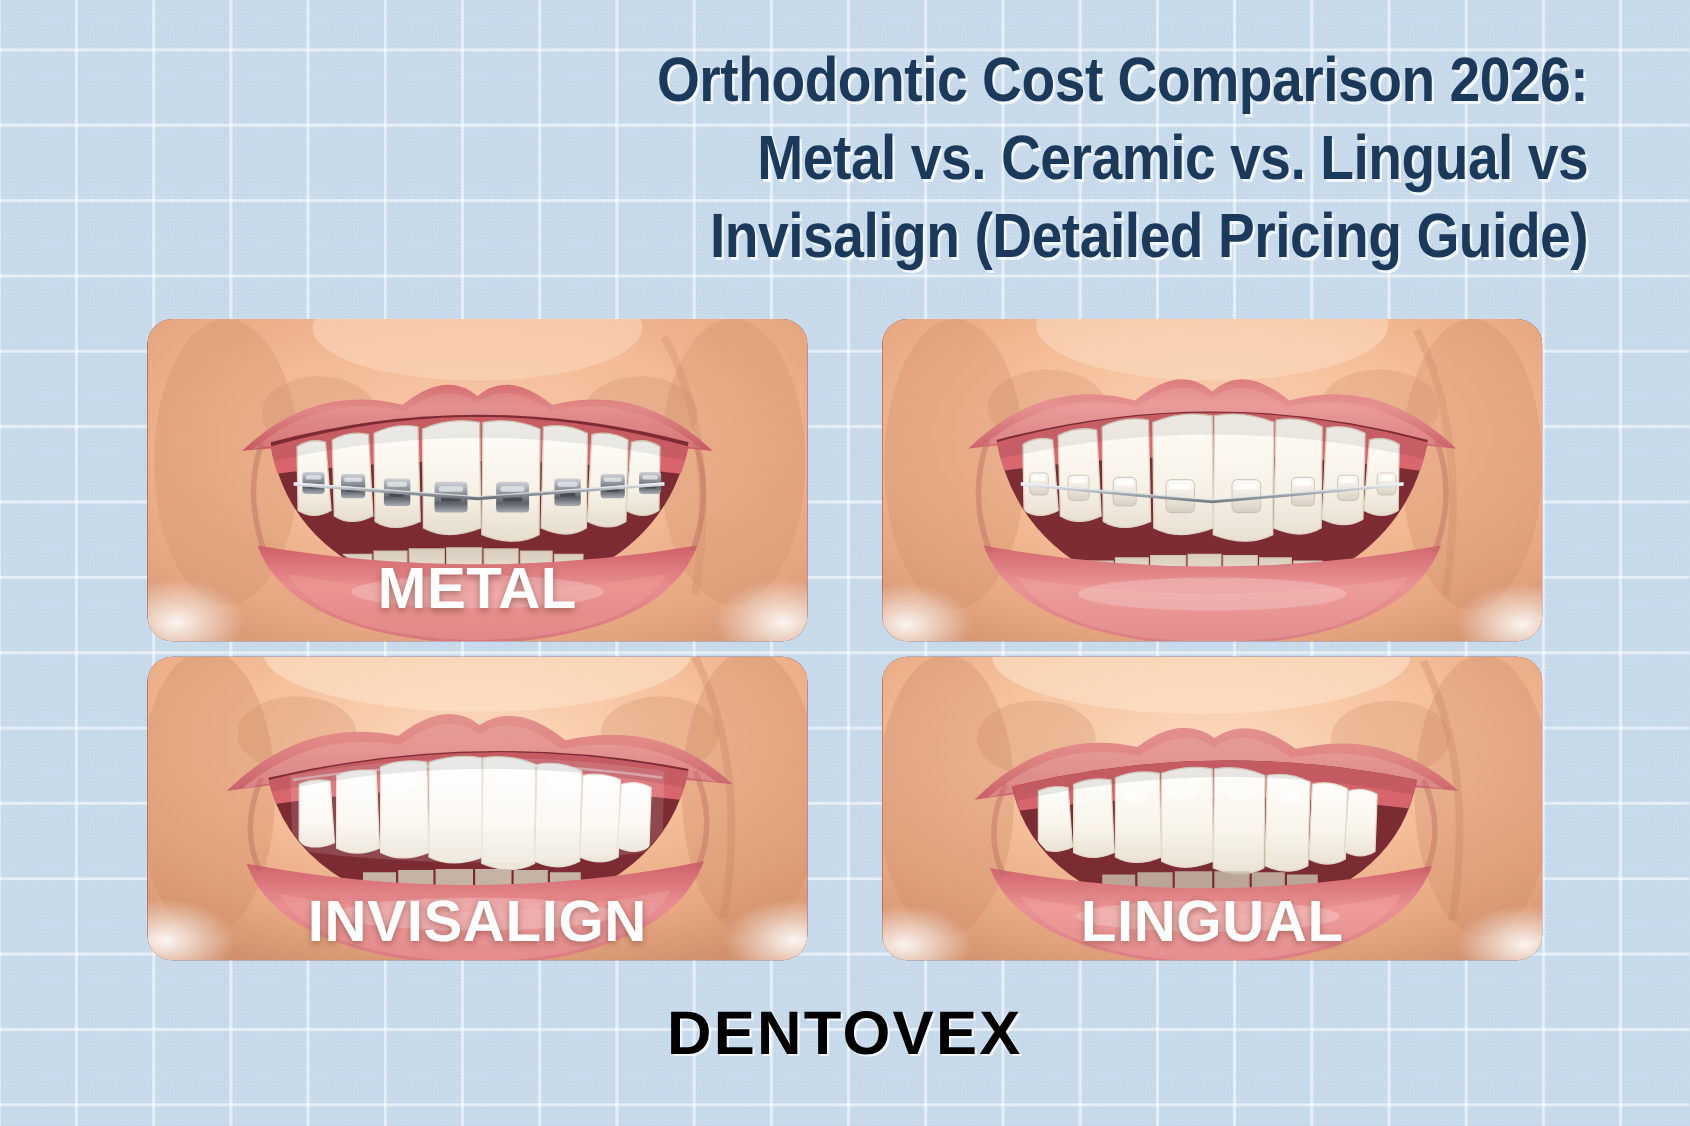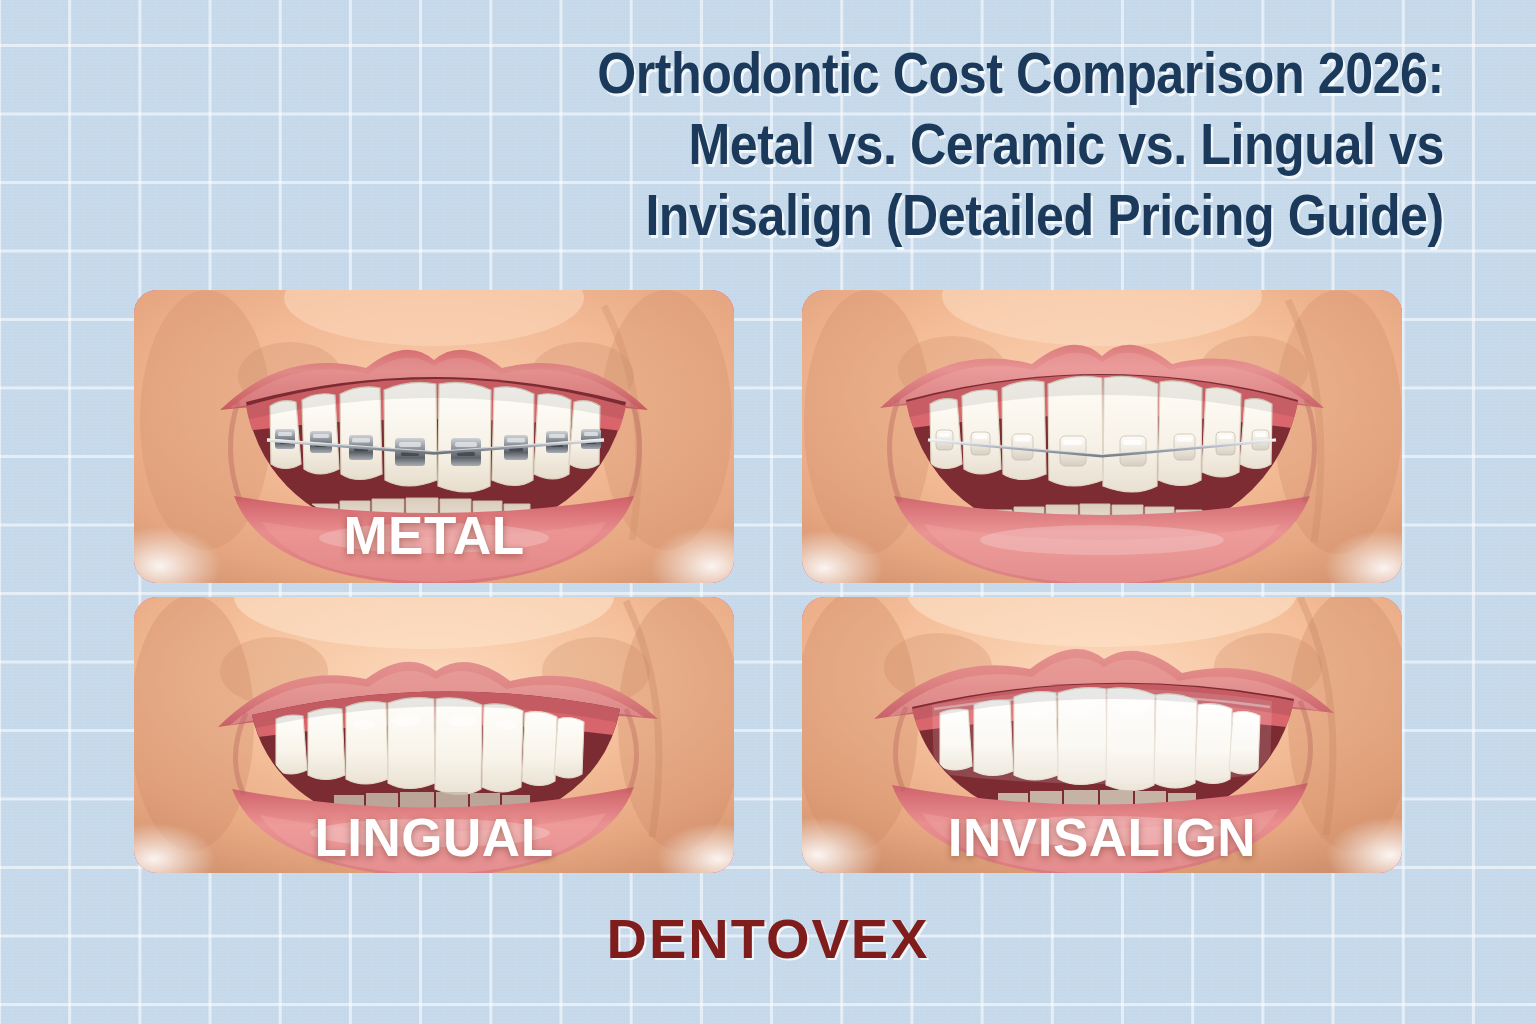--- a/index.html
+++ b/index.html
@@ -53,21 +53,21 @@
     grid-template-columns:600px 1fr;
     grid-template-rows:293px 1fr;
     column-gap:68px;
     row-gap:14px;
     z-index:4;
   }
   .card {
     position:relative;
     border-radius:23px;
     overflow:hidden;
-    background:#ec4899;
+    background:#7f1d1d;
   }
   .card svg { display:block; width:100%; height:100%; }
   .card-label {
     position:absolute;
     left:0; width:100%;
     bottom:6px;
     text-align:center;
     font-weight:bold;
     font-size:53px;
     line-height:58px;
@@ -81,21 +81,21 @@
 
   
   #wordmark {
     position:absolute;
     left:0; top:906px; width:1536px;
     text-align:center;
     font-weight:bold;
     font-size:56px;
     line-height:66px;
     letter-spacing:2px;
-    color:#7f1d1d;
+    color:#000000;
     text-shadow:2px 2px 0 rgba(255,255,255,.75);
     z-index:5;
   }
 </style>
 </head>
 <body>
 
 <div id="bg-grid"></div>
 <div id="bg-noise"></div>
 
@@ -366,20 +366,111 @@
       </g>
 
       <path d="M92 206 Q300 244 508 206 Q476 290 300 298 Q124 290 92 206 Z" fill="url(#llip2)"></path>
       <path d="M122 234 Q300 266 478 234 Q444 290 300 294 Q156 290 122 234 Z" fill="#f2a7a3" opacity=".4"></path>
       <ellipse cx="300" cy="250" rx="122" ry="15" fill="#fff" opacity=".22"></ellipse>
       <path d="M96 110 Q78 160 98 212" stroke="#b9635f" stroke-width="5" fill="none" opacity=".4"></path>
       <path d="M504 110 Q522 160 502 212" stroke="#b9635f" stroke-width="5" fill="none" opacity=".4"></path>
     </svg>
   </div>
 
+  <div class="card c4">
+    <svg viewBox="0 0 600 276" preserveAspectRatio="xMidYMid slice">
+      <defs>
+        <radialGradient id="sk4" cx="50%" cy="28%" r="80%">
+          <stop offset="0%" stop-color="#fcd9bc"></stop>
+          <stop offset="45%" stop-color="#f5c09b"></stop>
+          <stop offset="78%" stop-color="#e7a882"></stop>
+          <stop offset="100%" stop-color="#d1906d"></stop>
+        </radialGradient>
+        <linearGradient id="ulip4" x1="0" y1="0" x2="0" y2="1">
+          <stop offset="0%" stop-color="#e4928f"></stop>
+          <stop offset="40%" stop-color="#e08785"></stop>
+          <stop offset="100%" stop-color="#c8616a"></stop>
+        </linearGradient>
+        <linearGradient id="llip4" x1="0" y1="0" x2="0" y2="1">
+          <stop offset="0%" stop-color="#ce616a"></stop>
+          <stop offset="42%" stop-color="#e98f90"></stop>
+          <stop offset="100%" stop-color="#d8787e"></stop>
+        </linearGradient>
+        <linearGradient id="th4" x1="0" y1="0" x2="0" y2="1">
+          <stop offset="0%" stop-color="#ffffff"></stop>
+          <stop offset="60%" stop-color="#fbf8f1"></stop>
+          <stop offset="100%" stop-color="#ece5d9"></stop>
+        </linearGradient>
+        <clipPath id="mouth4">
+            <path d="M110 112 Q300 66 492 104 Q470 214 298 238 Q132 212 110 112 Z"></path>
+          </clipPath>
+        <radialGradient id="cornerW4" cx="50%" cy="50%" r="50%">
+          <stop offset="0%" stop-color="#ffffff" stop-opacity="1"></stop>
+          <stop offset="100%" stop-color="#ffffff" stop-opacity="0"></stop>
+        </radialGradient>
+      </defs>
+
+      <rect width="600" height="276" fill="url(#sk4)"></rect>
+      <ellipse cx="300" cy="-4" rx="195" ry="54" fill="#fde2ca" opacity=".6"></ellipse>
+      <ellipse cx="54" cy="124" rx="62" ry="130" fill="#cc8964" opacity=".34"></ellipse>
+      <ellipse cx="548" cy="124" rx="62" ry="130" fill="#cc8964" opacity=".34"></ellipse>
+      <ellipse cx="136" cy="70" rx="54" ry="34" fill="#c88562" opacity=".26"></ellipse>
+      <ellipse cx="466" cy="70" rx="54" ry="34" fill="#c88562" opacity=".26"></ellipse>
+      <path d="M498 0 Q546 100 524 238" stroke="#c38160" stroke-width="7" fill="none" opacity=".3"></path>
+      <ellipse cx="16" cy="258" rx="64" ry="38" fill="url(#cornerW4)" opacity=".92"></ellipse>
+      <ellipse cx="588" cy="258" rx="64" ry="38" fill="url(#cornerW4)" opacity=".92"></ellipse>
+
+      <path d="M72 122 Q142 54 228 72 Q272 38 302 62 Q336 40 380 76 Q468 56 532 116 Q450 106 300 108 Q148 110 72 122 Z" fill="url(#ulip4)"></path>
+      <path d="M86 120 Q150 66 230 80 Q272 48 302 70 Q334 50 376 84 Q456 68 518 114 Q440 100 300 102 Q160 104 86 120 Z" fill="#eca8a4" opacity=".48"></path>
+
+      <path d="M110 110 Q300 66 492 102 Q470 218 298 242 Q132 216 110 110 Z" fill="#7c2b32"></path>
+
+      <g clip-path="url(#mouth4)">
+        <path d="M102 100 Q300 64 500 98 L500 132 Q300 106 102 136 Z" fill="#da666d"></path>
+
+        <g fill="url(#th4)" stroke="#e6ded0" stroke-width="1.1">
+          <path d="M138 116 q13 -6 28 -3 l4 56 q-18 8 -32 0 z"></path>
+          <path d="M172 108 q18 -7 36 -4 l3 70 q-21 9 -39 0 z"></path>
+          <path d="M212 100 q20 -8 42 -4 l2 82 q-25 10 -44 0 z"></path>
+          <path d="M256 96  q24 -8 48 -4 l1 90 q-28 11 -49 0 z"></path>
+          <path d="M305 92  q24 -4 48 6 l-1 90 q-21 11 -48 0 z"></path>
+          <path d="M354 98  q21 -4 41 6 l-2 82 q-19 10 -41 0 z"></path>
+          <path d="M396 108 q17 -4 34 4 l-2 70 q-16 9 -35 0 z"></path>
+          <path d="M431 116 q14 -4 27 3 l-2 54 q-14 8 -29 0 z"></path>
+        </g>
+
+        <path d="M130 108 Q300 78 470 104 L468 176 Q300 198 132 176 Z" fill="#ffffff" opacity=".14"></path>
+        <path d="M132 112 Q300 86 468 110" stroke="#ffffff" stroke-width="2.4" fill="none" opacity=".45"></path>
+        <g fill="#ffffff" opacity=".6">
+          <ellipse cx="232" cy="116" rx="12" ry="6"></ellipse>
+          <ellipse cx="278" cy="110" rx="16" ry="7"></ellipse>
+          <ellipse cx="332" cy="110" rx="16" ry="7"></ellipse>
+          <ellipse cx="376" cy="116" rx="12" ry="6"></ellipse>
+        </g>
+
+        <g fill="#cec3b3" opacity=".9">
+          <path d="M196 196 h30 v17 q-15 5 -30 0 z"></path>
+          <path d="M228 194 h32 v19 q-16 5 -32 0 z"></path>
+          <path d="M262 193 h34 v20 q-17 5 -34 0 z"></path>
+          <path d="M298 193 h33 v20 q-16 5 -33 0 z"></path>
+          <path d="M333 194 h31 v19 q-16 5 -31 0 z"></path>
+          <path d="M366 196 h28 v17 q-14 5 -28 0 z"></path>
+        </g>
+        <path d="M110 104 Q300 62 492 98 L492 120 Q300 82 110 124 Z" fill="#000" opacity=".09"></path>
+      </g>
+
+      <path d="M90 188 Q300 228 506 186 Q474 272 300 282 Q120 272 90 188 Z" fill="url(#llip4)"></path>
+      <path d="M120 216 Q300 250 476 212 Q444 272 300 278 Q152 272 120 216 Z" fill="#f1a5a2" opacity=".42"></path>
+      <ellipse cx="298" cy="234" rx="126" ry="15" fill="#fff" opacity=".24"></ellipse>
+      <path d="M104 110 Q84 156 102 194" stroke="#b9635f" stroke-width="5" fill="none" opacity=".38"></path>
+      <path d="M498 104 Q518 150 500 192" stroke="#b9635f" stroke-width="5" fill="none" opacity=".38"></path>
+    </svg>
+    <div class="card-label">INVISALIGN</div>
+  </div>
+
   <div class="card c3">
     <svg viewBox="0 0 600 276" preserveAspectRatio="xMidYMid slice">
       <defs>
         <radialGradient id="sk3" cx="50%" cy="30%" r="80%">
           <stop offset="0%" stop-color="#fcd9bc"></stop>
           <stop offset="45%" stop-color="#f5c19c"></stop>
           <stop offset="78%" stop-color="#e7a982"></stop>
           <stop offset="100%" stop-color="#d2926f"></stop>
         </radialGradient>
         <linearGradient id="ulip3" x1="0" y1="0" x2="0" y2="1">
@@ -455,106 +546,15 @@
 
       <path d="M98 192 Q300 230 500 190 Q470 272 300 282 Q128 272 98 192 Z" fill="url(#llip3)"></path>
       <path d="M126 218 Q300 252 472 216 Q440 272 300 278 Q158 272 126 218 Z" fill="#f2a8a4" opacity=".42"></path>
       <ellipse cx="296" cy="236" rx="120" ry="14" fill="#fff" opacity=".24"></ellipse>
       <path d="M112 116 Q92 160 110 198" stroke="#b9635f" stroke-width="5" fill="none" opacity=".38"></path>
       <path d="M492 112 Q512 156 494 196" stroke="#b9635f" stroke-width="5" fill="none" opacity=".38"></path>
     </svg>
     <div class="card-label">LINGUAL</div>
   </div>
 
-  <div class="card c4">
-    <svg viewBox="0 0 600 276" preserveAspectRatio="xMidYMid slice">
-      <defs>
-        <radialGradient id="sk4" cx="50%" cy="28%" r="80%">
-          <stop offset="0%" stop-color="#fcd9bc"></stop>
-          <stop offset="45%" stop-color="#f5c09b"></stop>
-          <stop offset="78%" stop-color="#e7a882"></stop>
-          <stop offset="100%" stop-color="#d1906d"></stop>
-        </radialGradient>
-        <linearGradient id="ulip4" x1="0" y1="0" x2="0" y2="1">
-          <stop offset="0%" stop-color="#e4928f"></stop>
-          <stop offset="40%" stop-color="#e08785"></stop>
-          <stop offset="100%" stop-color="#c8616a"></stop>
-        </linearGradient>
-        <linearGradient id="llip4" x1="0" y1="0" x2="0" y2="1">
-          <stop offset="0%" stop-color="#ce616a"></stop>
-          <stop offset="42%" stop-color="#e98f90"></stop>
-          <stop offset="100%" stop-color="#d8787e"></stop>
-        </linearGradient>
-        <linearGradient id="th4" x1="0" y1="0" x2="0" y2="1">
-          <stop offset="0%" stop-color="#ffffff"></stop>
-          <stop offset="60%" stop-color="#fbf8f1"></stop>
-          <stop offset="100%" stop-color="#ece5d9"></stop>
-        </linearGradient>
-        <clipPath id="mouth4">
-            <path d="M110 112 Q300 66 492 104 Q470 214 298 238 Q132 212 110 112 Z"></path>
-          </clipPath>
-        <radialGradient id="cornerW4" cx="50%" cy="50%" r="50%">
-          <stop offset="0%" stop-color="#ffffff" stop-opacity="1"></stop>
-          <stop offset="100%" stop-color="#ffffff" stop-opacity="0"></stop>
-        </radialGradient>
-      </defs>
-
-      <rect width="600" height="276" fill="url(#sk4)"></rect>
-      <ellipse cx="300" cy="-4" rx="195" ry="54" fill="#fde2ca" opacity=".6"></ellipse>
-      <ellipse cx="54" cy="124" rx="62" ry="130" fill="#cc8964" opacity=".34"></ellipse>
-      <ellipse cx="548" cy="124" rx="62" ry="130" fill="#cc8964" opacity=".34"></ellipse>
-      <ellipse cx="136" cy="70" rx="54" ry="34" fill="#c88562" opacity=".26"></ellipse>
-      <ellipse cx="466" cy="70" rx="54" ry="34" fill="#c88562" opacity=".26"></ellipse>
-      <path d="M498 0 Q546 100 524 238" stroke="#c38160" stroke-width="7" fill="none" opacity=".3"></path>
-      <ellipse cx="16" cy="258" rx="64" ry="38" fill="url(#cornerW4)" opacity=".92"></ellipse>
-      <ellipse cx="588" cy="258" rx="64" ry="38" fill="url(#cornerW4)" opacity=".92"></ellipse>
-
-      <path d="M72 122 Q142 54 228 72 Q272 38 302 62 Q336 40 380 76 Q468 56 532 116 Q450 106 300 108 Q148 110 72 122 Z" fill="url(#ulip4)"></path>
-      <path d="M86 120 Q150 66 230 80 Q272 48 302 70 Q334 50 376 84 Q456 68 518 114 Q440 100 300 102 Q160 104 86 120 Z" fill="#eca8a4" opacity=".48"></path>
-
-      <path d="M110 110 Q300 66 492 102 Q470 218 298 242 Q132 216 110 110 Z" fill="#7c2b32"></path>
-
-      <g clip-path="url(#mouth4)">
-        <path d="M102 100 Q300 64 500 98 L500 132 Q300 106 102 136 Z" fill="#da666d"></path>
-
-        <g fill="url(#th4)" stroke="#e6ded0" stroke-width="1.1">
-          <path d="M138 116 q13 -6 28 -3 l4 56 q-18 8 -32 0 z"></path>
-          <path d="M172 108 q18 -7 36 -4 l3 70 q-21 9 -39 0 z"></path>
-          <path d="M212 100 q20 -8 42 -4 l2 82 q-25 10 -44 0 z"></path>
-          <path d="M256 96  q24 -8 48 -4 l1 90 q-28 11 -49 0 z"></path>
-          <path d="M305 92  q24 -4 48 6 l-1 90 q-21 11 -48 0 z"></path>
-          <path d="M354 98  q21 -4 41 6 l-2 82 q-19 10 -41 0 z"></path>
-          <path d="M396 108 q17 -4 34 4 l-2 70 q-16 9 -35 0 z"></path>
-          <path d="M431 116 q14 -4 27 3 l-2 54 q-14 8 -29 0 z"></path>
-        </g>
-
-        <path d="M130 108 Q300 78 470 104 L468 176 Q300 198 132 176 Z" fill="#ffffff" opacity=".14"></path>
-        <path d="M132 112 Q300 86 468 110" stroke="#ffffff" stroke-width="2.4" fill="none" opacity=".45"></path>
-        <g fill="#ffffff" opacity=".6">
-          <ellipse cx="232" cy="116" rx="12" ry="6"></ellipse>
-          <ellipse cx="278" cy="110" rx="16" ry="7"></ellipse>
-          <ellipse cx="332" cy="110" rx="16" ry="7"></ellipse>
-          <ellipse cx="376" cy="116" rx="12" ry="6"></ellipse>
-        </g>
-
-        <g fill="#cec3b3" opacity=".9">
-          <path d="M196 196 h30 v17 q-15 5 -30 0 z"></path>
-          <path d="M228 194 h32 v19 q-16 5 -32 0 z"></path>
-          <path d="M262 193 h34 v20 q-17 5 -34 0 z"></path>
-          <path d="M298 193 h33 v20 q-16 5 -33 0 z"></path>
-          <path d="M333 194 h31 v19 q-16 5 -31 0 z"></path>
-          <path d="M366 196 h28 v17 q-14 5 -28 0 z"></path>
-        </g>
-        <path d="M110 104 Q300 62 492 98 L492 120 Q300 82 110 124 Z" fill="#000" opacity=".09"></path>
-      </g>
-
-      <path d="M90 188 Q300 228 506 186 Q474 272 300 282 Q120 272 90 188 Z" fill="url(#llip4)"></path>
-      <path d="M120 216 Q300 250 476 212 Q444 272 300 278 Q152 272 120 216 Z" fill="#f1a5a2" opacity=".42"></path>
-      <ellipse cx="298" cy="234" rx="126" ry="15" fill="#fff" opacity=".24"></ellipse>
-      <path d="M104 110 Q84 156 102 194" stroke="#b9635f" stroke-width="5" fill="none" opacity=".38"></path>
-      <path d="M498 104 Q518 150 500 192" stroke="#b9635f" stroke-width="5" fill="none" opacity=".38"></path>
-    </svg>
-    <div class="card-label">INVISALIGN</div>
-  </div>
-
 </div>
 
 <div id="wordmark">DENTOVEX</div>
 
 </body></html>

